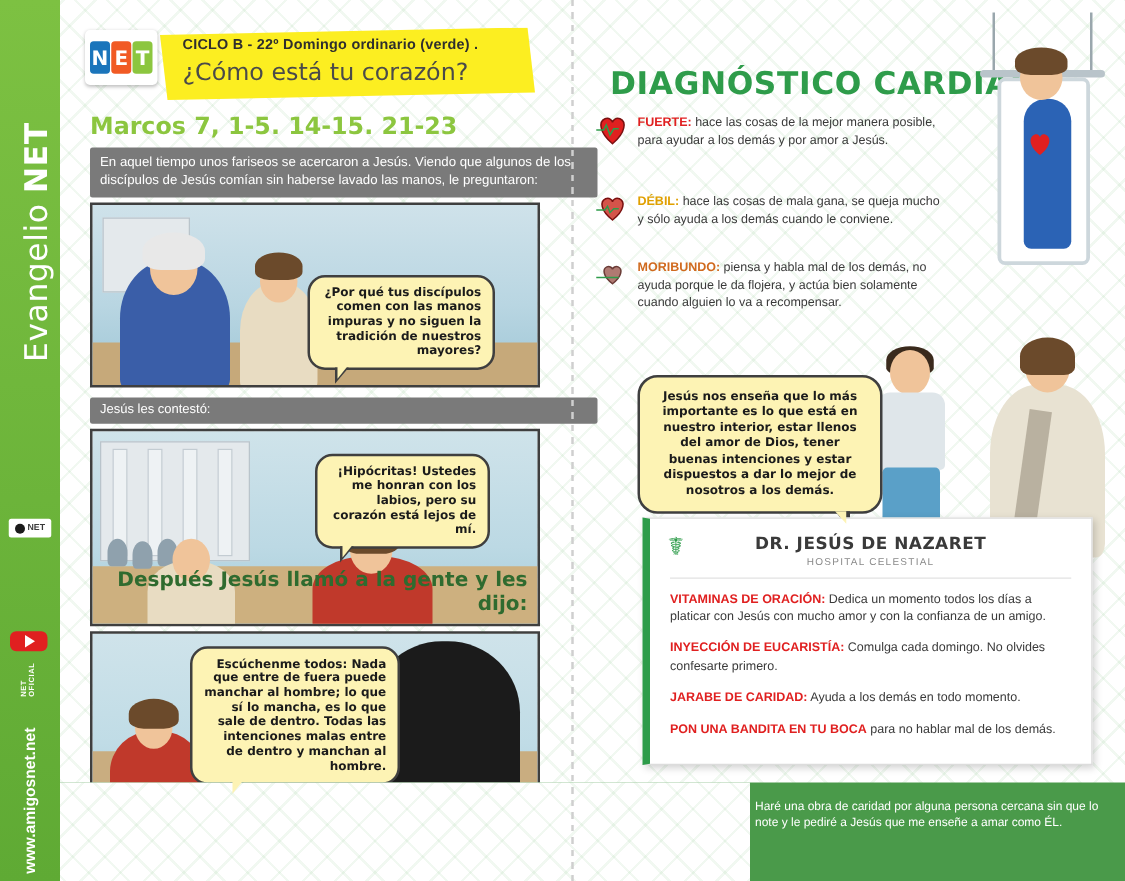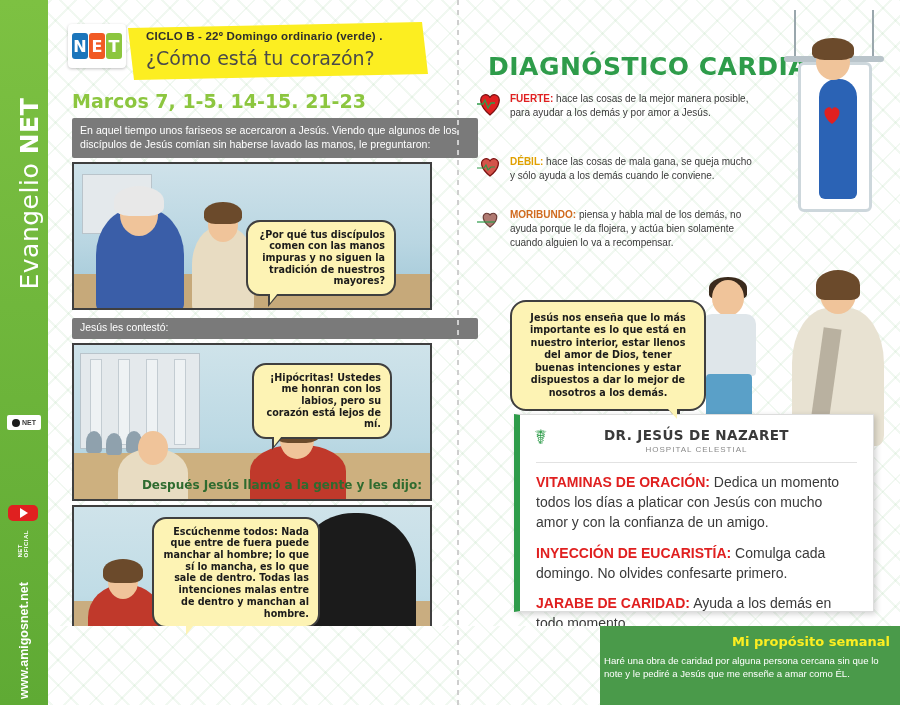--- a/index.html
+++ b/index.html
@@ -203,21 +203,21 @@
   .b1:before { left: 22px; bottom: -9px; }
   .b2 { left: 178px; top: 18px; width: 140px; }
   .b2:after { left: 18px; bottom: -13px; }
   .b2:before { left: 20px; bottom: -9px; }
   .b3 { left: 78px; top: 10px; width: 168px; }
   .b3:after { left: 30px; bottom: -13px; }
   .b3:before { left: 32px; bottom: -9px; }
 
   .caption-green {
     position: absolute; right: 8px; bottom: 6px;
-    color: #2f6b2f; font-weight: bold; font-size: 12px;
+    color: #2f6b2f; font-weight: bold; font-size: 16px;
     text-align: right; line-height: 1.2;
     font-family: "DejaVu Sans", sans-serif;
   }
 
   
   .right { position: absolute; left: 470px; top: 0; width: 430px; height: 705px; }
 
   .diag-title {
     position: absolute; left: 18px; top: 52px;
     font-size: 25px; color: #2e9c4a; font-weight: bold;
@@ -300,21 +300,21 @@
   .rx-title {
     text-align: center; font-size: 13.5px; font-weight: bold; color: #3a3a3a;
     letter-spacing: .4px; margin-top: 2px;
     font-family: "DejaVu Sans", sans-serif;
   }
   .rx-sub {
     text-align: center; font-size: 8px; color: #8a8a8a; letter-spacing: 1px;
     margin-top: 2px; margin-bottom: 8px;
   }
   .rx-sep { height: 1px; background: #e2e2e2; margin: 6px 0 10px 0; }
-  .rx-item { font-size: 14px; line-height: 1.42; color: #3a3a3a; margin-bottom: 11px; }
+  .rx-item { font-size: 10px; line-height: 1.42; color: #3a3a3a; margin-bottom: 11px; }
   .rx-item b { color: #e02020; }
 
   
   .purpose {
     position: absolute; left: 0px; top: 626px;
     width: 900px; height: 79px;
     background: #4a9a4a;
   }
   .purpose-inner { position: absolute; left: 604px; top: 8px; width: 286px; }
   .purpose-title {
@@ -505,20 +505,19 @@
         <b>JARABE DE CARIDAD:</b><span> Ayuda a los demás en todo momento.</span>
       </div>
       <div class="rx-item">
         <b>PON UNA BANDITA EN TU BOCA</b><span> para no hablar mal de los demás.</span>
       </div>
     </div>
   </div>
 
   <div class="purpose">
     <div class="purpose-inner">
-      <div class="purpose-title">Mi propósito semanal</div>
       <div class="purpose-text">Haré una obra de caridad por alguna persona cercana sin que lo note y le pediré a Jesús que me enseñe a amar como ÉL.</div>
     </div>
   </div>
   <div class="purpose-left-white"></div>
   <div class="purpose-left-green"></div>
 
 </div>
 
 </body></html>

